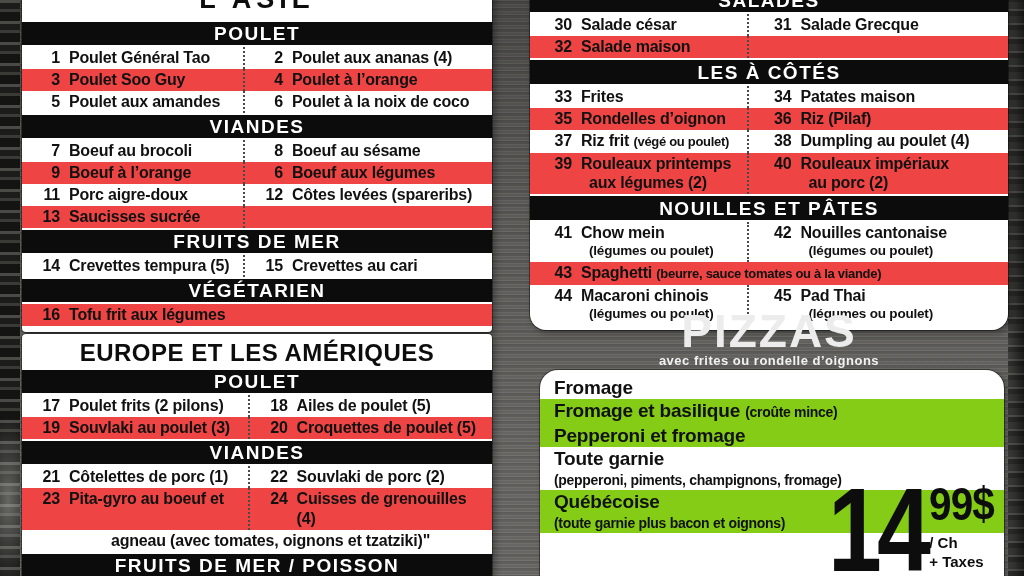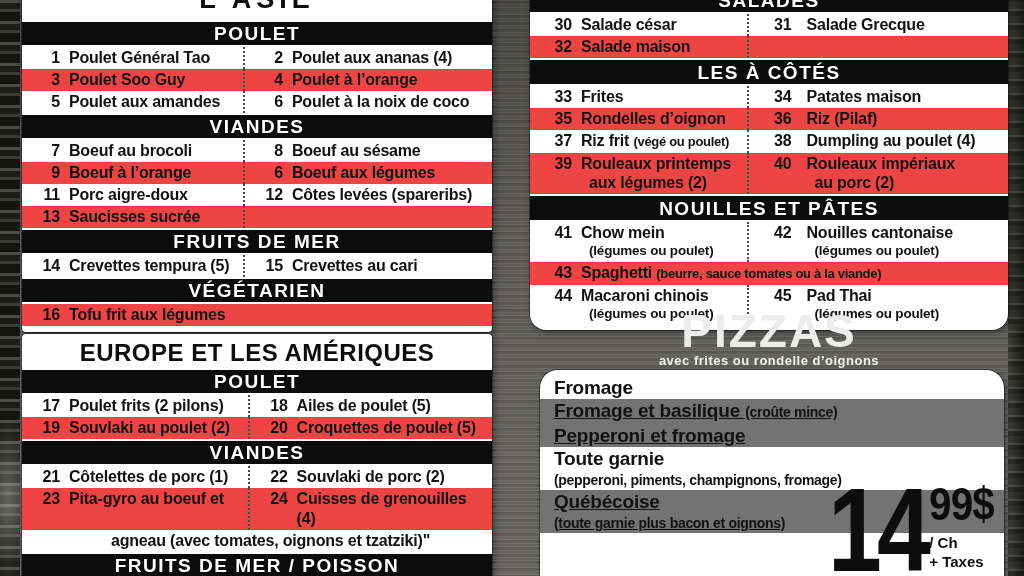--- a/index.html
+++ b/index.html
@@ -59,37 +59,37 @@
   #card-salades .bar.first{margin-top:0;}
 
   .row{display:flex;min-height:22px;letter-spacing:-.2px;}
   .row.shade{background:#ef4444;}
   .cell{display:flex;padding:1px 4px;box-sizing:border-box;}
   .cellL{width:47%;}
   .cellR{width:53%;border-left:2px dotted #4a4a4a;}
   #card-europe .cellL{width:48%;}
   #card-europe .cellR{width:52%;}
   #card-salades .cellL{width:45.5%;}
-  #card-salades .cellR{width:54.5%;gap:6px;}
+  #card-salades .cellR{width:54.5%;}
   .cellF{width:100%;}
   .num{flex:0 0 34px;text-align:right;padding-right:9px;font-weight:bold;font-size:16px;line-height:20px;}
   #card-salades .num{flex-basis:38px;}
   .txt{font-weight:bold;font-size:16px;line-height:20px;}
   .small{font-size:13px;letter-spacing:-.3px;}
   .l2{font-weight:bold;font-size:16px;line-height:17px;padding-left:8px;padding-bottom:2px;}
   .l2.par{font-size:13.5px;line-height:16px;}
   .row.cont .txt{padding-left:42px;}
 
   
   #pizzas-head{position:absolute;left:530px;top:308px;width:478px;text-align:center;z-index:2;}
   #pizzas-title{font-size:46px;font-weight:bold;letter-spacing:2px;color:#ececec;line-height:46px;}
   #pizzas-subtitle{font-size:13px;font-weight:bold;color:#f2f2f2;letter-spacing:.5px;margin-top:-1px;}
 
   .pz{padding:0 0 0 14px;}
-  .pz.shade{background:#737373;text-decoration:underline;}
+  .pz.shade{background:#84cc16;}
   .pz-name{font-size:19px;font-weight:bold;line-height:23px;letter-spacing:-.2px;}
   .pz-name .small{font-size:14px;}
   .pz-desc{font-size:14px;font-weight:bold;line-height:20px;letter-spacing:-.3px;}
 
   #price{position:absolute;left:288px;top:112px;display:flex;z-index:3;color:#0d0d0d;}
   #price-dollars{
     font-size:118px;font-weight:bold;line-height:.82;
     transform:scaleX(.82);transform-origin:left top;letter-spacing:-6px;
   }
   #price-right{margin-left:-18px;padding-top:2px;}
@@ -249,21 +249,21 @@
             <span class="num">18</span>
             <div class="txtwrap">
               <div class="txt"><span class="t1">Ailes de poulet (5)</span></div>
             </div>
           </div>
         </div>
         <div class="row shade">
           <div class="cell cellL">
             <span class="num">19</span>
             <div class="txtwrap">
-              <div class="txt"><span class="t1">Souvlaki au poulet (2)</span></div>
+              <div class="txt"><span class="t1">Souvlaki au poulet (3)</span></div>
             </div>
           </div>
           <div class="cell cellR">
             <span class="num">20</span>
             <div class="txtwrap">
               <div class="txt"><span class="t1">Croquettes de poulet (5)</span></div>
             </div>
           </div>
         </div>
         <div class="bar">VIANDES</div>

